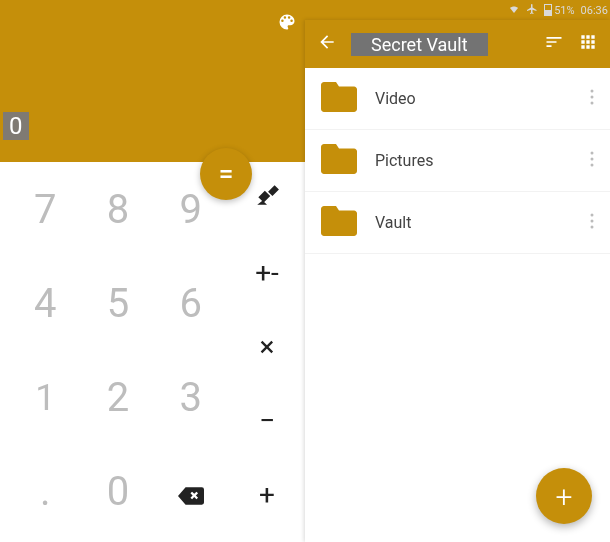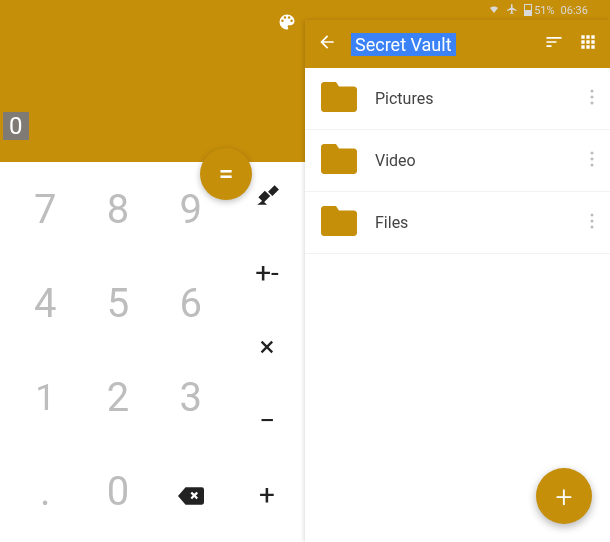--- a/index.html
+++ b/index.html
@@ -3,21 +3,21 @@
 <meta charset="utf-8">
 <style>
   * { margin: 0; padding: 0; box-sizing: border-box; font-family: -apple-system, Roboto, Arial, sans-serif; }
   body { width: 610px; height: 542px; overflow: hidden; position: relative; background: #fff; }
 
   
   .statusbar {
     position: absolute; top: 0; left: 0; right: 0; height: 20px;
     background: #c58f0a;
     display: flex; justify-content: flex-end; align-items: center;
-    padding-right: 22px; gap: 6px; color: #d9d9d9; font-size: 11px;
+    padding-right: 2px; gap: 6px; color: #d9d9d9; font-size: 11px;
   }
   .statusbar .icon svg { width: 12px; height: 12px; fill: #d9d9d9; }
   .statusbar .batt { display:flex; align-items:center; gap:2px; }
   .statusbar .batt-box { width:8px; height:12px; border:1px solid #d9d9d9; position:relative; }
   .statusbar .batt-box::before { content:""; position:absolute; bottom:0; left:0; right:0; height:50%; background:#d9d9d9; }
 
   
   .calc {
     position: absolute; top: 0; left: 0; width: 305px; height: 542px;
   }
@@ -70,21 +70,21 @@
     background: #fff;
     box-shadow: -1px 0 4px rgba(0,0,0,0.15);
   }
   .vault-toolbar {
     height: 48px; background: #c58f0a;
     display: flex; align-items: center; padding: 0 12px; gap: 14px;
   }
   .vault-toolbar .back svg { width:20px; height:20px; fill:#fff; }
   .vault-title {
     flex: 0 0 auto; color: #fff; font-size: 18px;
-    background: #3b82f6; padding: 1px 4px;
+    background: #737373; padding: 1px 20px;
   }
   .vault-toolbar .spacer { flex: 1; }
   .vault-toolbar .tb-icon svg { width:20px; height:20px; fill:#fff; }
 
   .folder-list {}
   .folder-row {
     display: flex; align-items: center; height: 62px;
     padding: 0 16px; border-bottom: 1px solid #f2f2f2;
     gap: 18px;
   }
@@ -189,55 +189,55 @@
     </span>
   </div>
 
   <div class="folder-list">
     <div class="folder-row">
       <span class="folder-icon">
         <svg viewBox="0 0 24 20">
             <path d="M10 0H2C.9 0 0 .9 0 2v16c0 1.1.9 2 2 2h20c1.1 0 2-.9 2-2V5c0-1.1-.9-2-2-2H12l-2-3z"></path>
           </svg>
       </span>
+      <span class="folder-label">Video</span>
+      <span class="more">
+        <svg viewBox="0 0 4 16">
+            <circle cx="2" cy="2" r="1.5"></circle>
+            <circle cx="2" cy="8" r="1.5"></circle>
+            <circle cx="2" cy="14" r="1.5"></circle>
+          </svg>
+      </span>
+    </div>
+    <div class="folder-row">
+      <span class="folder-icon">
+        <svg viewBox="0 0 24 20">
+            <path d="M10 0H2C.9 0 0 .9 0 2v16c0 1.1.9 2 2 2h20c1.1 0 2-.9 2-2V5c0-1.1-.9-2-2-2H12l-2-3z"></path>
+          </svg>
+      </span>
       <span class="folder-label">Pictures</span>
       <span class="more">
         <svg viewBox="0 0 4 16">
             <circle cx="2" cy="2" r="1.5"></circle>
             <circle cx="2" cy="8" r="1.5"></circle>
             <circle cx="2" cy="14" r="1.5"></circle>
           </svg>
       </span>
     </div>
     <div class="folder-row">
       <span class="folder-icon">
         <svg viewBox="0 0 24 20">
             <path d="M10 0H2C.9 0 0 .9 0 2v16c0 1.1.9 2 2 2h20c1.1 0 2-.9 2-2V5c0-1.1-.9-2-2-2H12l-2-3z"></path>
           </svg>
       </span>
-      <span class="folder-label">Video</span>
+      <span class="folder-label">Vault</span>
       <span class="more">
         <svg viewBox="0 0 4 16">
             <circle cx="2" cy="2" r="1.5"></circle>
             <circle cx="2" cy="8" r="1.5"></circle>
             <circle cx="2" cy="14" r="1.5"></circle>
           </svg>
       </span>
     </div>
-    <div class="folder-row">
-      <span class="folder-icon">
-        <svg viewBox="0 0 24 20">
-            <path d="M10 0H2C.9 0 0 .9 0 2v16c0 1.1.9 2 2 2h20c1.1 0 2-.9 2-2V5c0-1.1-.9-2-2-2H12l-2-3z"></path>
-          </svg>
-      </span>
-      <span class="folder-label">Files</span>
-      <span class="more">
-        <svg viewBox="0 0 4 16">
-            <circle cx="2" cy="2" r="1.5"></circle>
-            <circle cx="2" cy="8" r="1.5"></circle>
-            <circle cx="2" cy="14" r="1.5"></circle>
-          </svg>
-      </span>
-    </div>
   </div>
 
   <div class="vault-fab">+</div>
 </div>
 
 </body></html>

